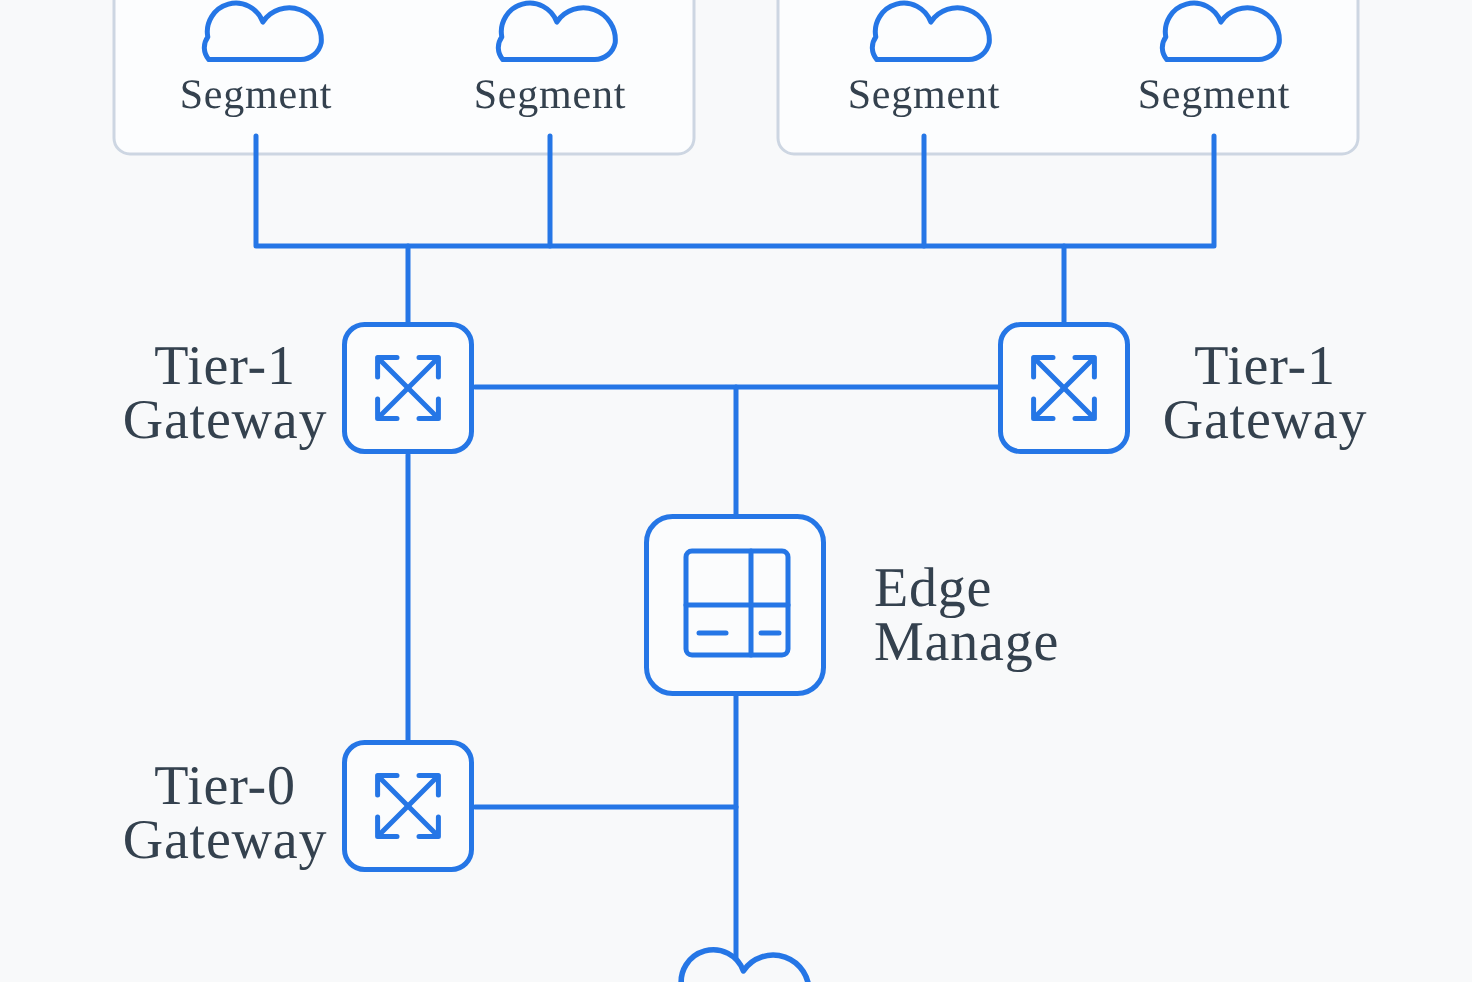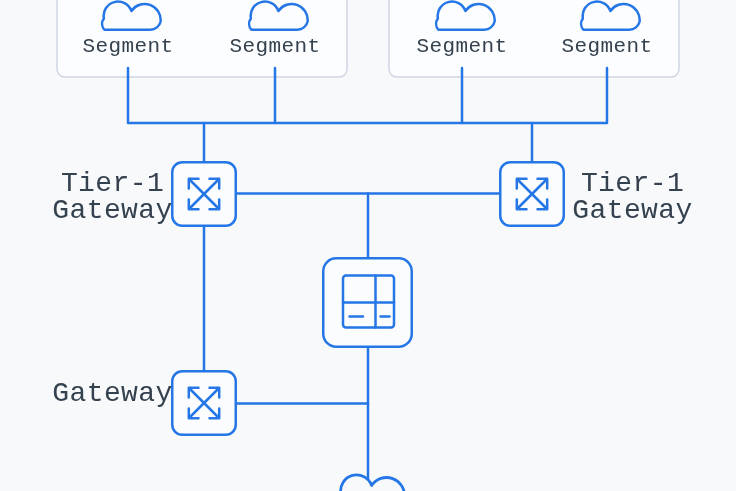--- a/index.html
+++ b/index.html
@@ -8,21 +8,21 @@
     --text:#34414e;
     --frame-border:#cdd6e2;
     --node-fill:#fbfcfd;
   }
   html,body{margin:0;padding:0;background:var(--background);}
   .canvas{
     position:relative;
     width:736px;height:491px;
     overflow:hidden;
     background:var(--background);
-    font-family:Liberation Mono, monospace;
+    font-family:Liberation Serif, serif;
   }
   svg.diagram{position:absolute;left:0;top:0;}
   .stroke{stroke:var(--accent-blue);fill:none;stroke-width:2.5;stroke-linecap:round;stroke-linejoin:round;}
   .frame{stroke:var(--frame-border);fill:#fcfdfe;stroke-width:1.5;}
   .nodefill{fill:var(--node-fill);}
   .cloudmask{fill:var(--background);}
   .label{
     position:absolute;
     color:var(--text);
     letter-spacing:0.4px;
@@ -136,17 +136,22 @@
     <span>Tier-1</span>
     <span>Gateway</span>
   </div>
 
   <div class="label node-label centered" style="left:545px;top:170px">
     <span>Tier-1</span>
     <span>Gateway</span>
   </div>
 
   <div class="label node-label centered" style="left:25px;top:380px">
+    <span>Tier-0</span>
     <span>Gateway</span>
   </div>
 
+  <div class="label node-label" style="left:437px;top:281px">
+    <span>Edge</span>
+    <span>Manage</span>
+  </div>
 
 </div>
 
 </body></html>

